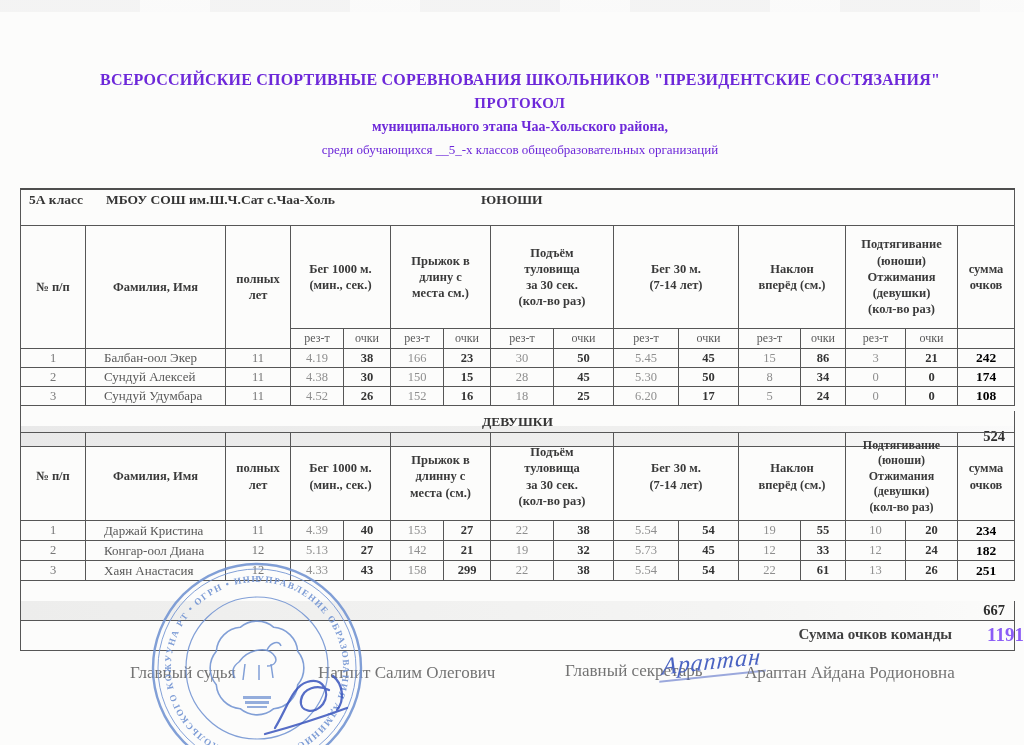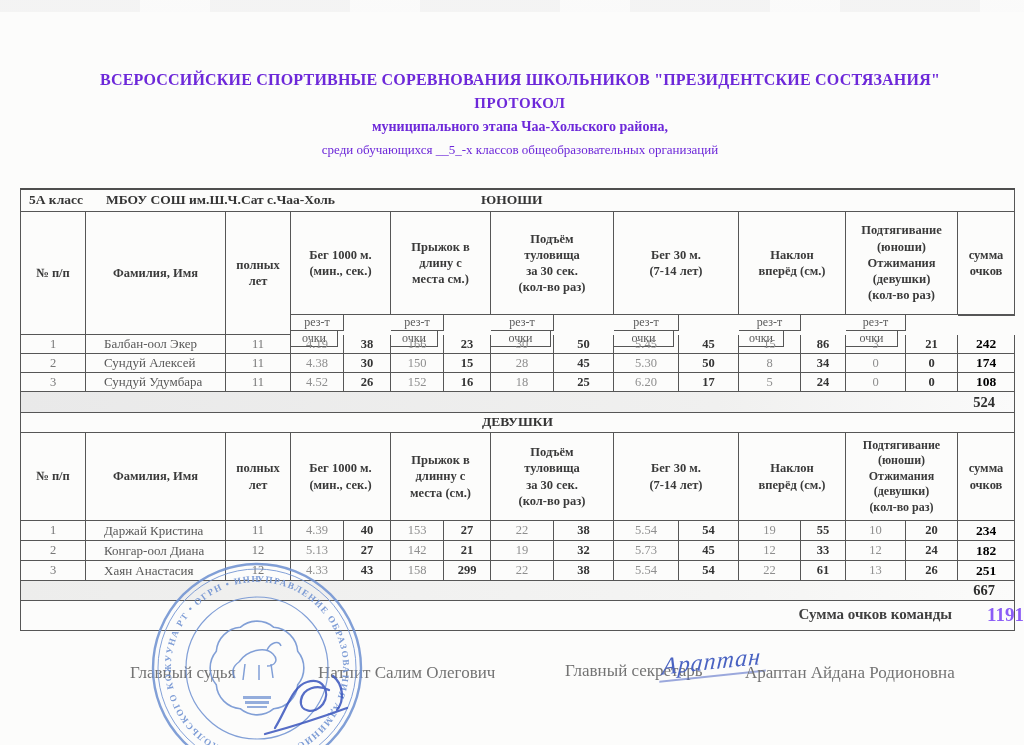--- a/index.html
+++ b/index.html
@@ -26,37 +26,37 @@
   .w60{width:60px}.w62{width:62px}.w45{width:45px}.w52{width:52px}.w57{width:57px}
   .w100{width:100px}.w123{width:123px}.w125{width:125px}.w107{width:107px}.w112{width:112px}
   .h123{height:123px}.h88{height:88px}
   .hd{font-weight:bold;font-size:12.5px;line-height:1.3;text-align:center;white-space:pre-line;
       color:#3a3a3a;padding:2px;}
   .hd.small{font-size:12px;}
   .evcol{display:flex;flex-direction:column;box-sizing:border-box;}
   .evhead{box-sizing:border-box;height:103px;border-right:1px solid #565656;border-bottom:1px solid #565656;
       display:flex;align-items:center;justify-content:center;font-weight:bold;font-size:12.5px;
       line-height:1.3;text-align:center;white-space:pre-line;color:#3a3a3a;padding:2px;}
-  .subrow{display:flex;height:20px;flex-direction:column;}
+  .subrow{display:flex;height:20px;}
   .subcl{box-sizing:border-box;border-right:1px solid #565656;border-bottom:1px solid #565656;
       display:flex;align-items:center;justify-content:center;font-size:12px;color:#5a5a5a;}
-  .inforow{height:22px;position:relative;border-right:1px solid #565656;border-bottom:1px solid #565656;
+  .inforow{height:36px;position:relative;border-right:1px solid #565656;border-bottom:1px solid #565656;
       box-sizing:border-box;font-weight:bold;font-size:13.5px;color:#353535;}
   .inforow span{position:absolute;top:2px;white-space:nowrap;}
   .dr{height:19px;}
   .drg{height:20px;}
   .num{color:#777;}
   .nm{justify-content:flex-start;padding-left:18px;color:#585858;font-size:13px;}
   .rs{color:#8f8f8f;}
   .pt{font-weight:bold;color:#343434;}
   .tt{font-weight:bold;color:#000000;font-size:13.5px;}
   .subtotal{height:21px;border-right:1px solid #565656;border-bottom:1px solid #565656;box-sizing:border-box;
       background:linear-gradient(90deg,#e9e9e9 0%,#f0f0ef 70%,#fafafa 100%);
-      display:flex;align-items:center;justify-content:flex-end;padding-right:19px;
-      font-weight:bold;font-size:14.5px;color:#2e2e2e;}
+      display:flex;align-items:center;justify-content:flex-end;padding-right:9px;
+      font-weight:bold;font-size:14.5px;color:#2e2e2e;margin-top:20px;}
   .subtotal.g{height:20px;background:linear-gradient(90deg,#ededec 0%,#f4f4f3 70%,#fbfbfa 100%);}
   .sectionrow{height:22px;border-right:1px solid #565656;border-bottom:1px solid #565656;box-sizing:border-box;
       display:flex;align-items:center;justify-content:center;font-weight:bold;font-size:13.5px;color:#353535;}
   .teamrow{height:30px;position:relative;border-right:1px solid #565656;border-bottom:1px solid #565656;
       box-sizing:border-box;}
   .teamrow .lbl{position:absolute;right:62px;top:5px;font-weight:bold;font-size:15px;color:#3f3f3f;white-space:nowrap;}
   .teamrow .val{position:absolute;left:966px;top:3px;font-weight:bold;font-size:19px;color:#8b5cf6;white-space:nowrap;}
   
   .footer{position:absolute;left:0;top:0;width:1024px;height:745px;pointer-events:none;}
   .sig{position:absolute;font-size:17px;color:#737373;white-space:nowrap;}

